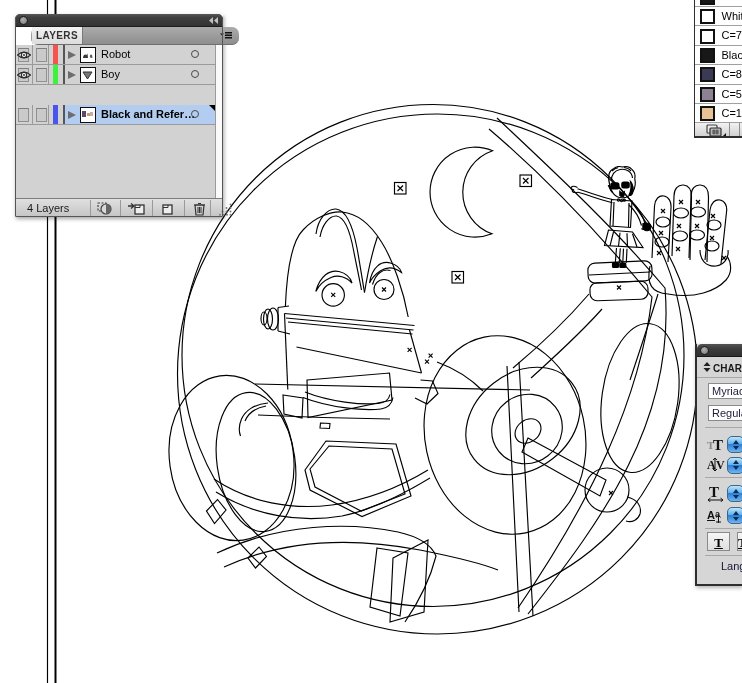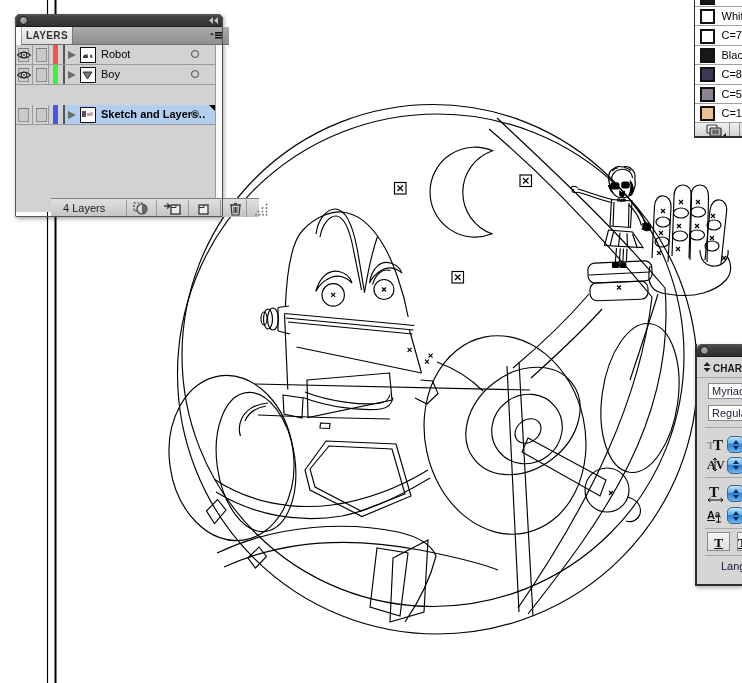--- a/index.html
+++ b/index.html
@@ -9,22 +9,22 @@
   
   #layers{position:absolute;left:15px;top:14px;width:208px;height:203px;
           box-shadow:1px 2px 4px rgba(0,0,0,.35);}
   #layers .tbar{position:absolute;left:0;top:0;width:208px;height:13px;
      background:linear-gradient(#555 0%,#3f3f3f 30%,#323232 100%);
      border-radius:5px 5px 0 0;border-bottom:1px solid #1c1c1c;box-sizing:border-box;}
   .closebtn{position:absolute;border-radius:50%;background:radial-gradient(circle at 40% 35%,#b0b0b0,#8a8a8a 70%);
      border:1.5px solid #1e1e1e;}
   #layers .closebtn{left:3.5px;top:2px;width:7px;height:7px;}
   .collapse{position:absolute;right:5px;top:3px;width:9px;height:7px;}
-  #layers .tabrow{position:absolute;left:6px;top:13px;width:208px;height:18px;
-     background:linear-gradient(#ababab,#8e8e8e);border-bottom:1px solid #6e6e6e;box-sizing:border-box;}
+  #layers .tabrow{position:absolute;left:16px;top:13px;width:208px;height:18px;
+     background:linear-gradient(#ababab,#8e8e8e);border-bottom:1px solid #6e6e6e;box-sizing:border-box;border-radius:7px;}
   #layers .tab{position:absolute;left:1px;top:0;width:50px;height:17px;
      background:linear-gradient(#f2f2f2,#dcdcdc);border-right:1px solid #7a7a7a;
      font-size:10px;font-weight:bold;color:#333;letter-spacing:.4px;
      line-height:17px;text-align:center;}
   .menuicon{position:absolute;right:7px;top:5px;}
   #layers .rows{position:absolute;left:0;top:31px;width:199.5px;height:167px;background:#d2d2d2;}
   #layers .scroll{position:absolute;left:199.5px;top:31px;width:8.5px;height:167px;
      background:#fafafa;border-left:1px solid #9a9a9a;box-sizing:border-box;}
   .lrow{position:absolute;left:0;width:199.5px;height:20px;border-bottom:1px solid #9a9a9a;box-sizing:border-box;background:#d2d2d2;}
   .lrow.sel{background:#d2d2d2;}
@@ -39,21 +39,21 @@
   .tri{position:absolute;left:53px;top:5.5px;width:0;height:0;
        border-left:8px solid #6d6d6d;border-top:4.5px solid transparent;border-bottom:4.5px solid transparent;}
   .thumb{position:absolute;left:65px;top:1.5px;width:16px;height:16px;background:#fff;
      border:1.5px solid #111;box-sizing:border-box;overflow:hidden;}
   .lname{position:absolute;left:86px;top:0;font-size:11px;line-height:19px;color:#000;width:104px;white-space:nowrap;overflow:hidden;}
   .target{position:absolute;left:176px;top:5px;width:8px;height:8px;border-radius:50%;
      border:1.5px solid #4a4a4a;box-sizing:border-box;}
   .corner{position:absolute;right:0;top:0;width:0;height:0;
      border-top:6px solid #000;border-left:6px solid transparent;}
   #layers .bbar{position:absolute;left:0;top:184px;width:208px;height:19px;
-     background:linear-gradient(#e0e0e0,#c4c4c4);border-top:1px solid #7d7d7d;box-sizing:border-box;margin-left:36px;}
+     background:linear-gradient(#e0e0e0,#c4c4c4);border-top:1px solid #7d7d7d;box-sizing:border-box;}
   #layers .bbar .cnt{position:absolute;left:12px;top:0;font-size:11px;color:#1a1a1a;line-height:18px;}
   .vsep{position:absolute;top:1px;width:1px;height:17px;background:#9a9a9a;}
   
   #sw{position:absolute;left:693.5px;top:0px;width:48.5px;height:138px;
       border-left:1.5px solid #2e2e2e;background:#fff;}
   .swrow{position:absolute;left:0;width:48.5px;height:19.4px;border-bottom:1px solid #a0a0a0;box-sizing:border-box;background:#fff;}
   .swsq{position:absolute;left:5.5px;top:2.2px;width:15px;height:15px;border:2px solid #111;box-sizing:border-box;}
   .swname{position:absolute;left:27px;font-size:11px;line-height:18.5px;color:#000;white-space:nowrap;}
   #sw .bbar{position:absolute;left:0;top:123.4px;width:48.5px;height:14.6px;
      background:linear-gradient(#f2f2f2,#d2d2d2);border-bottom:2.5px solid #2e2e2e;box-sizing:border-box;}
@@ -311,21 +311,21 @@
       <div class="sep1"></div>
         <div class="sep2"></div>
       <div class="strip" style="background:#4a55ee"></div>
       <div class="sep3"></div>
         <div class="tri"></div>
       <div class="thumb"><svg width="13" height="13">
             <rect x="1" y="2" width="4" height="6" fill="#5a4a6a"></rect>
             <rect x="6" y="4" width="3" height="3" fill="#c09a70"></rect>
             <rect x="9" y="3" width="3" height="4" fill="#caa"></rect>
           </svg></div>
-      <div class="lname" style="font-weight:bold">Sketch and Layers…</div>
+      <div class="lname" style="font-weight:bold">Black and Refer…</div>
       <div class="target"></div>
       <div class="corner"></div>
     </div>
   </div>
   <div class="scroll"></div>
   <div class="bbar">
     <div class="cnt">4 Layers</div>
     <div class="vsep" style="left:75px"></div>
     <div class="vsep" style="left:105px"></div>
     <div class="vsep" style="left:137px"></div>

